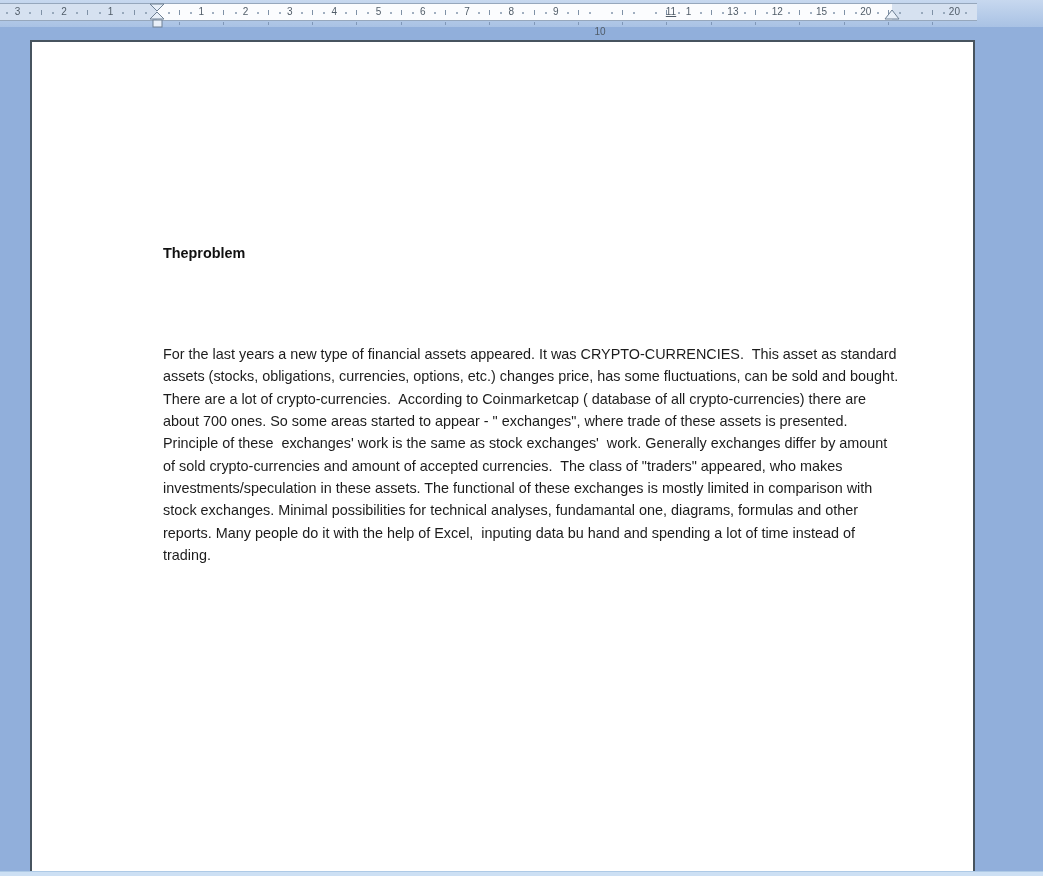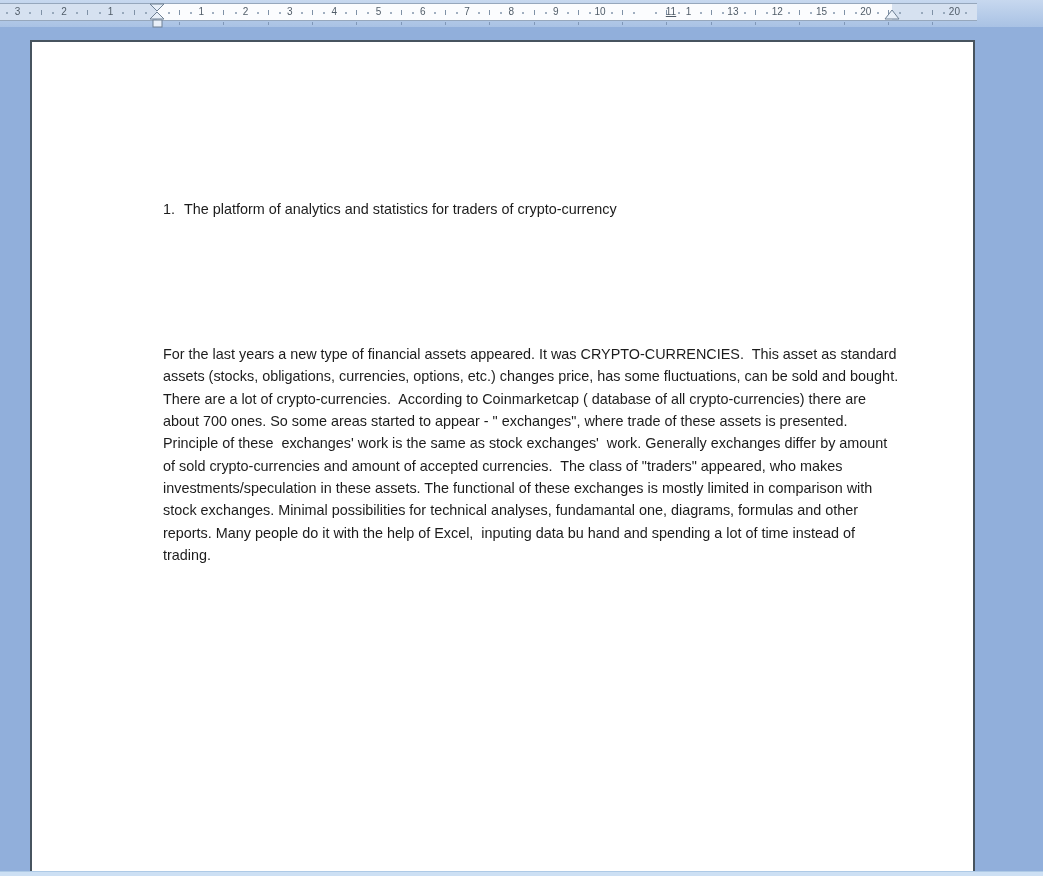--- a/index.html
+++ b/index.html
@@ -125,21 +125,21 @@
       <div class="tick-dot" style="left: 5.875px;"></div>
       <span class="ruler-num" style="left: 201.3px;">1</span>
       <span class="ruler-num" style="left: 245.6px;">2</span>
       <span class="ruler-num" style="left: 289.9px;">3</span>
       <span class="ruler-num" style="left: 334.2px;">4</span>
       <span class="ruler-num" style="left: 378.5px;">5</span>
       <span class="ruler-num" style="left: 422.8px;">6</span>
       <span class="ruler-num" style="left: 467.1px;">7</span>
       <span class="ruler-num" style="left: 511.4px;">8</span>
       <span class="ruler-num" style="left: 555.7px;">9</span>
-      <span class="ruler-num" style="left: 600px;">10</span>
+      <span class="ruler-num" style="left: 600px; margin-top: 20px;">10</span>
       <span class="ruler-num" style="left: 671px; text-decoration: underline;">11</span>
       <span class="ruler-num" style="left: 688.6px;">1</span>
       <span class="ruler-num" style="left: 732.9px;">13</span>
       <span class="ruler-num" style="left: 777.2px;">12</span>
       <span class="ruler-num" style="left: 821.5px;">15</span>
       <span class="ruler-num" style="left: 865.8px;">20</span>
       <span class="ruler-num" style="left: 954.4px;">20</span>
       <span class="ruler-num" style="left: 17.5px;">3</span>
       <span class="ruler-num" style="left: 64px;">2</span>
       <span class="ruler-num" style="left: 110.5px;">1</span>
@@ -170,23 +170,23 @@
     <div class="tab-tick" style="left: 755.05px;"></div>
     <div class="tab-tick" style="left: 799.35px;"></div>
     <div class="tab-tick" style="left: 843.65px;"></div>
     <div class="tab-tick" style="left: 887.95px;"></div>
     <div class="tab-tick" style="left: 932.25px;"></div>
   </div>
 
 <div class="page">
   <div class="page-content">
 
-    <p class="list-item"><span class="num">1.</span><span>The platform of analytics and statistics for traders of crypto-currency</span></p>
-
-
+
+
+    <p class="para h-bold">Theproblem</p>
 
     <p class="para"><span>For the last years a new type of financial assets appeared. It was CRYPTO-CURRENCIES.  This asset as standard assets (stocks, obligations, currencies, options, etc.) changes price, has some fluctuations, can be sold and bought. There are a lot of crypto-currencies.  According to Coinmarketcap ( database of all crypto-currencies) there are about 700 ones. So some areas started to appear - " exchanges", where trade of these assets is presented. Principle of these  exchanges' work is the same as stock exchanges'  work. Generally exchanges differ by amount of sold crypto-currencies and amount of accepted currencies.  The class of "traders" appeared, who makes investments/speculation in these assets. The functional of these exchanges is mostly limited in comparison with stock exchanges. Minimal possibilities for technical analyses, fundamantal one, diagrams, formulas and other reports. Many people do it with the help of Excel,  inputing data bu hand and spending a lot of time instead of trading.</span></p>
 
 
     
 
     
 
     
 

